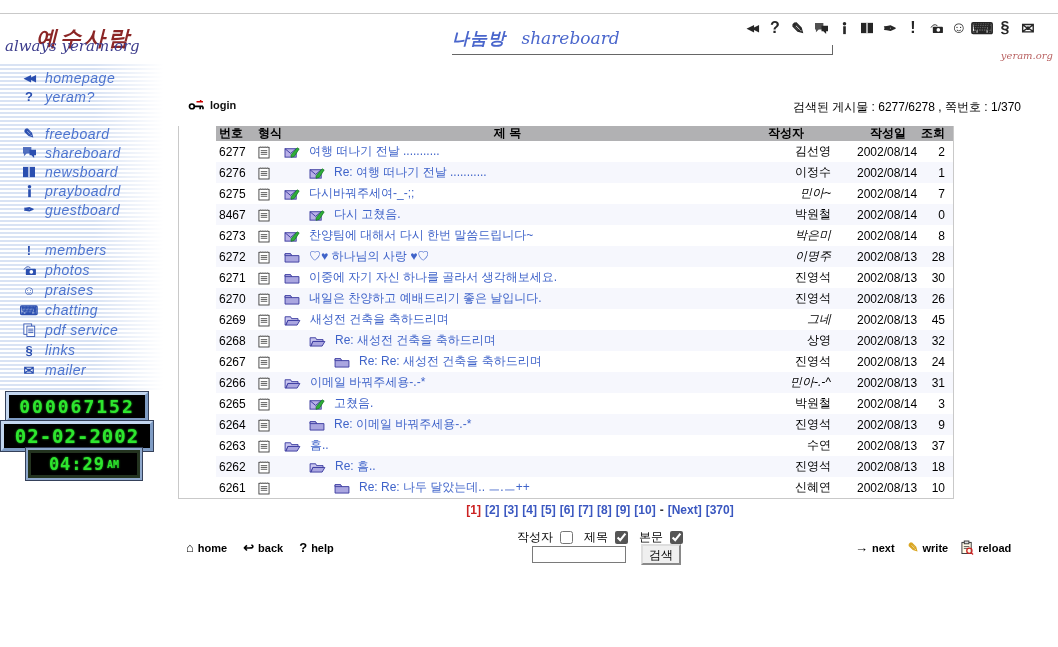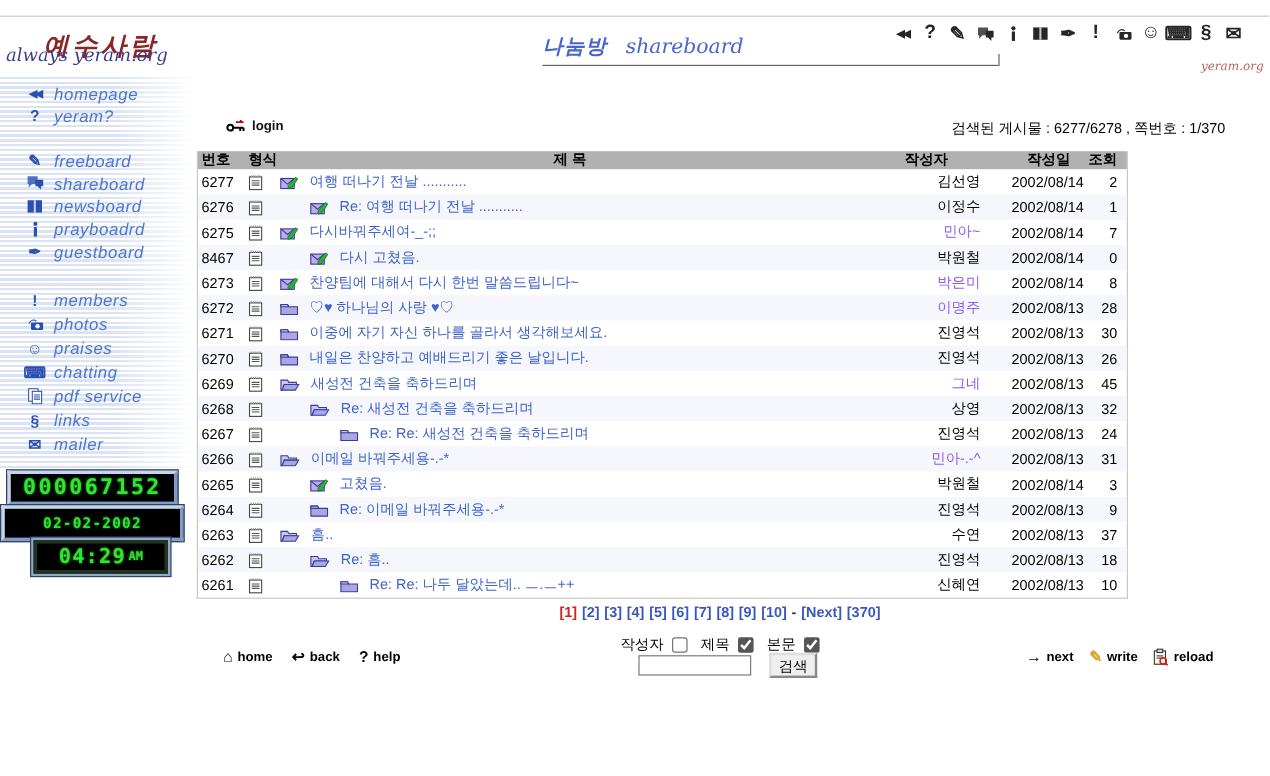--- a/index.html
+++ b/index.html
@@ -34,49 +34,49 @@
   .mg2 .sidebar-item{height:20px;}
   .mi-icon{width:22px;text-align:center;color:#2b4fb0;font-size:13px;font-weight:bold;
            display:flex;justify-content:center;}
   .mi-label{margin-left:5px;font-size:14px;font-style:italic;color:var(--accent,#4d74cf);letter-spacing:.5px;}
   
   .lcd{position:absolute;background:#000;display:flex;align-items:center;justify-content:center;
        font-family:"DejaVu Sans Mono",monospace;font-weight:bold;color:var(--lcd,#2ee62e);
        text-shadow:0 0 2px rgba(46,230,46,.8);}
   .counter-box{left:6px;top:392px;width:136px;height:23px;font-size:18px;letter-spacing:2px;
        border:3px solid;border-color:#c3d6ef #7f9cc4 #7f9cc4 #c3d6ef;box-shadow:0 0 0 1px #35415a;}
-  .date-box{left:1px;top:421px;width:146px;height:24px;font-size:12px;letter-spacing:1px;
+  .date-box{left:1px;top:421px;width:146px;height:24px;font-size:19px;letter-spacing:1px;
        border:3px solid;border-color:#c3d6ef #7f9cc4 #7f9cc4 #c3d6ef;box-shadow:0 0 0 1px #35415a;}
   .time-box{left:28px;top:450px;width:106px;height:22px;font-size:17px;letter-spacing:1px;
        border:3px solid #23331f;box-shadow:0 0 0 2px #8fa8cc,0 0 0 3px #35415a;}
   .ampm{font-size:10px;vertical-align:top;margin-left:2px;letter-spacing:0;}
   
   .login{position:absolute;left:188px;top:99px;display:flex;align-items:center;gap:5px;
          font-size:11px;font-weight:bold;color:#111;cursor:pointer;}
   .summary{position:absolute;right:37px;top:99px;font-size:12px;color:#000;}
-  .board-table{position:absolute;left:164px;top:126px;width:776px;
+  .board-table{position:absolute;left:178px;top:126px;width:776px;
          border-left:1px solid #c9c9c9;border-right:1px solid #c9c9c9;border-bottom:1px solid #c9c9c9;
-         box-sizing:border-box;}
+         box-sizing:border-box;padding-left:37px;}
   .thead{display:flex;align-items:center;background:var(--hdr,#b1b1b3);height:15px;
          font-size:12px;font-weight:bold;color:#000;}
   .trow{display:flex;align-items:center;height:21px;font-size:12px;color:#000;}
   .trow:nth-child(even){background:var(--alt,#f6f7fd);}
   .c-no{width:38px;padding-left:3px;box-sizing:border-box;}
   .c-type{width:30px;display:flex;justify-content:flex-start;padding-left:4px;box-sizing:border-box;}
   .c-title{flex:1;display:flex;align-items:center;overflow:hidden;white-space:nowrap;}
   .c-title.hd{justify-content:center;}
   .c-author{width:110px;text-align:right;padding-right:10px;box-sizing:border-box;}
   .c-author.hd{text-align:center;padding-right:0;}
   .c-date{width:78px;padding-left:16px;box-sizing:border-box;}
   .c-date.hd{text-align:center;padding-left:16px;}
   .c-views{width:34px;text-align:right;padding-right:8px;box-sizing:border-box;}
   .indent{display:inline-block;height:1px;}
   .thread-icon{display:flex;align-items:center;margin-right:9px;}
   .post-link{color:var(--link,#3f63c9);text-decoration:none;cursor:pointer;}
-  .author-blue{color:#8b5cf6;cursor:pointer;}
+  .author-blue{color:#000000;cursor:pointer;font-style:italic;}
   
   .pagination{position:absolute;left:178px;top:503px;width:844px;text-align:center;
               font-size:12px;font-weight:bold;}
   .pagination span,.pagination a{margin:0 2px;text-decoration:none;}
   .pg-current{color:var(--red,#cc2222);}
   .pg-link{color:#3a57c0;cursor:pointer;}
   .pg-sep{color:#333;}
   
   .f-left{position:absolute;left:186px;top:540px;display:flex;gap:16px;align-items:center;
           font-size:11px;font-weight:bold;color:#000;}

